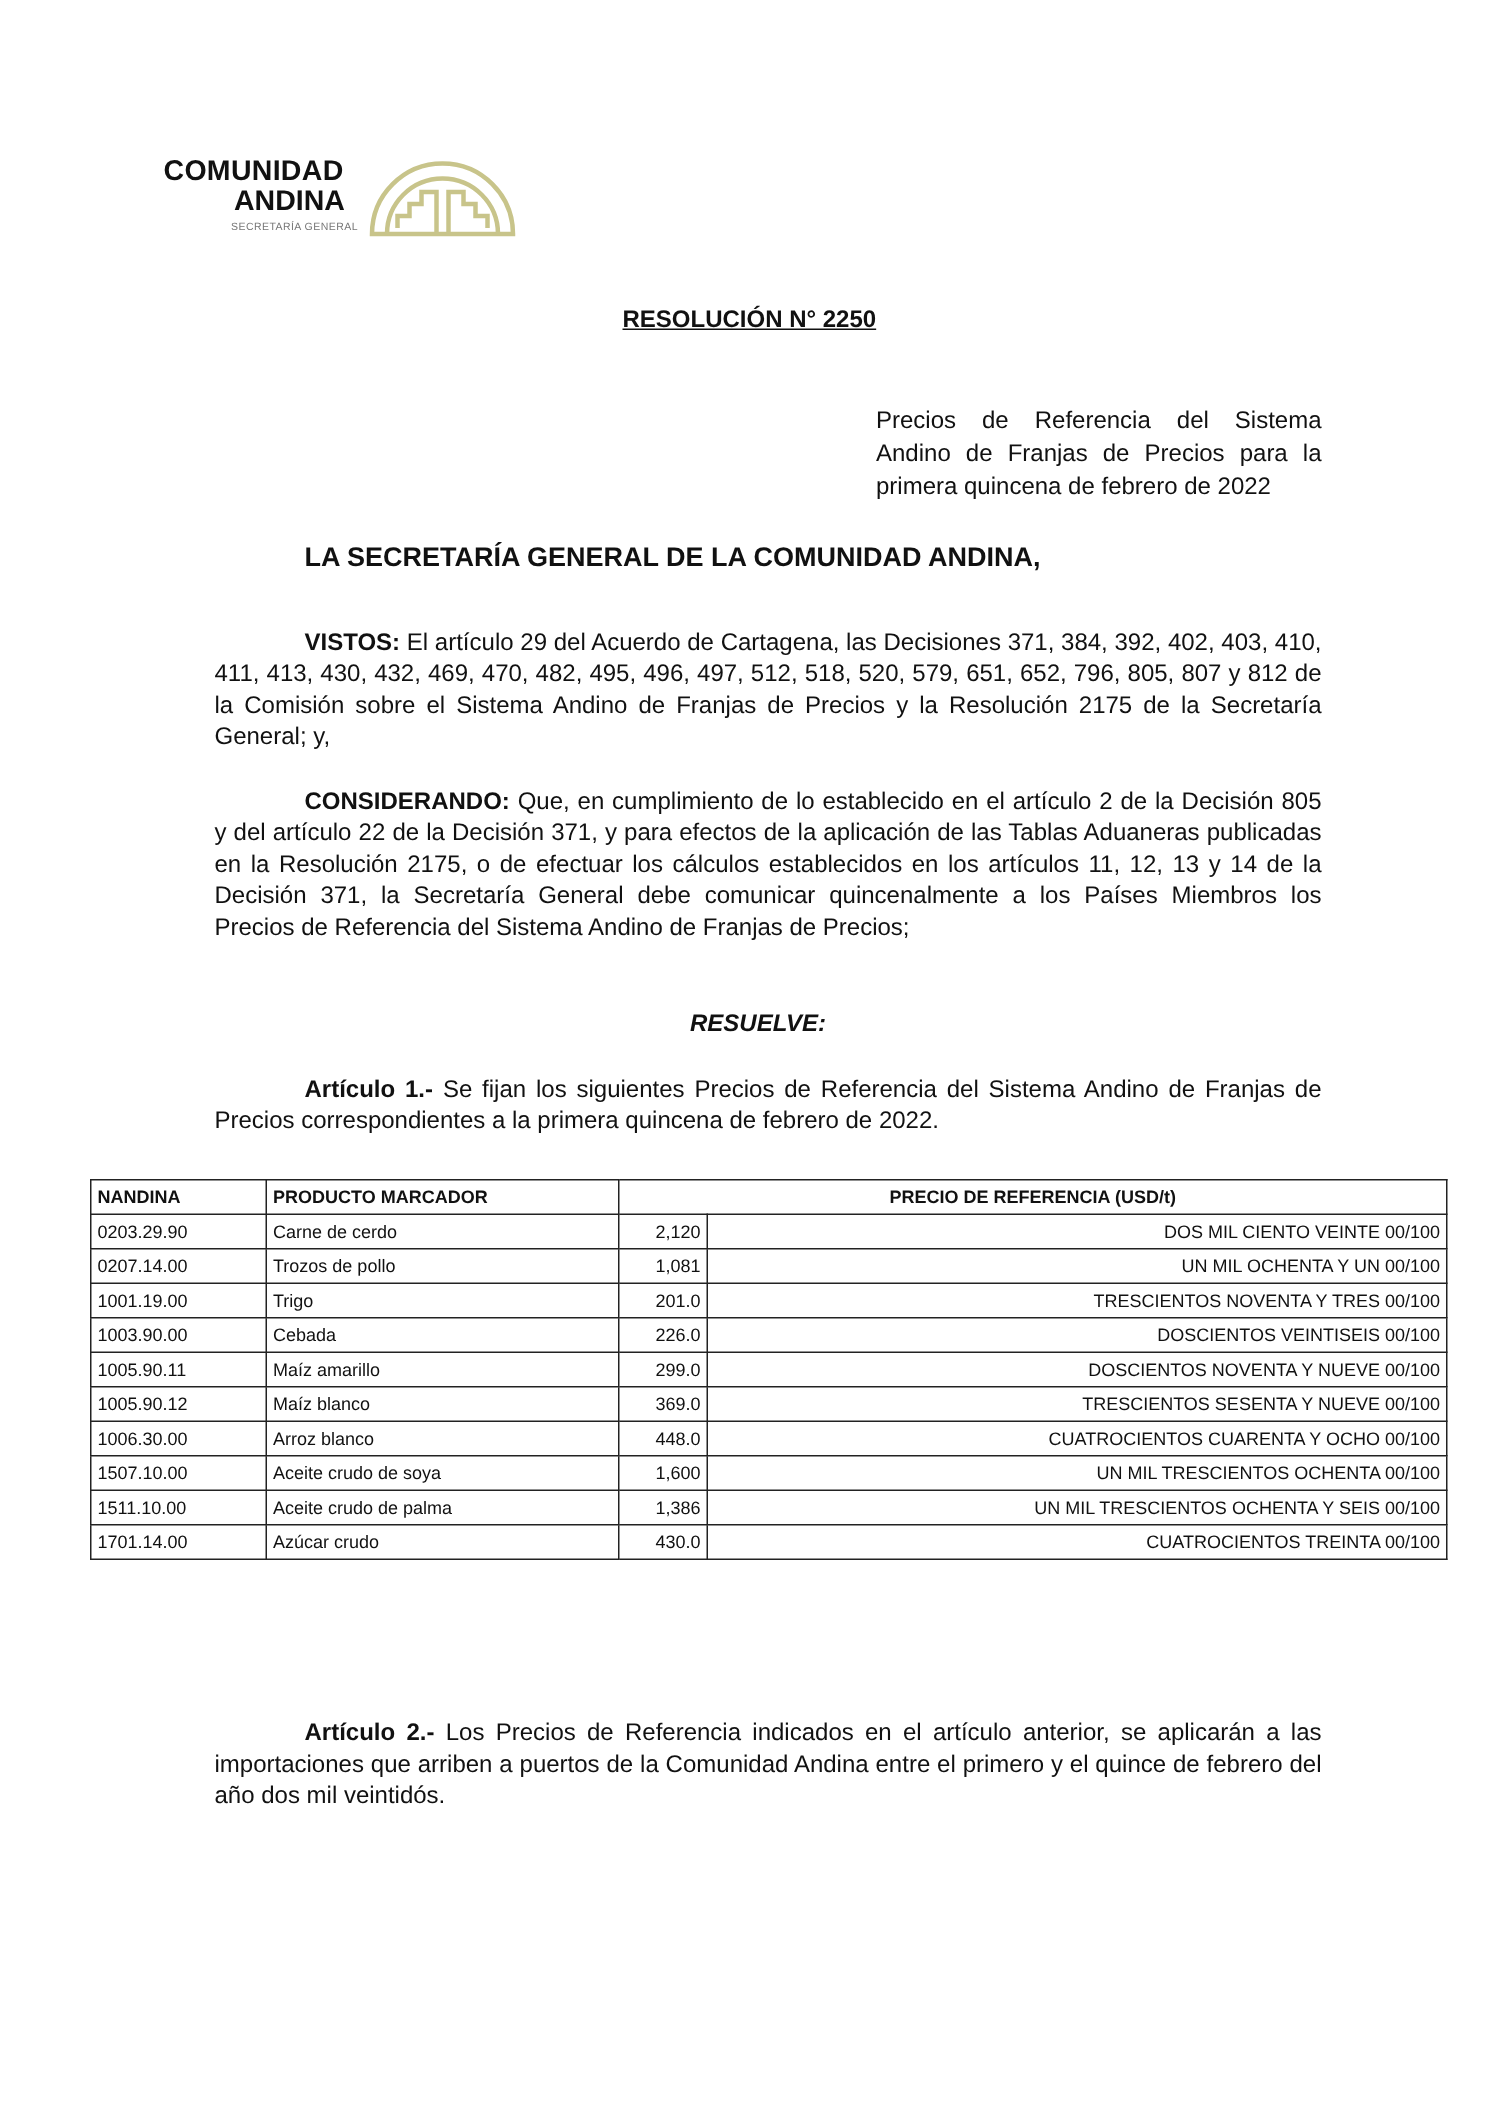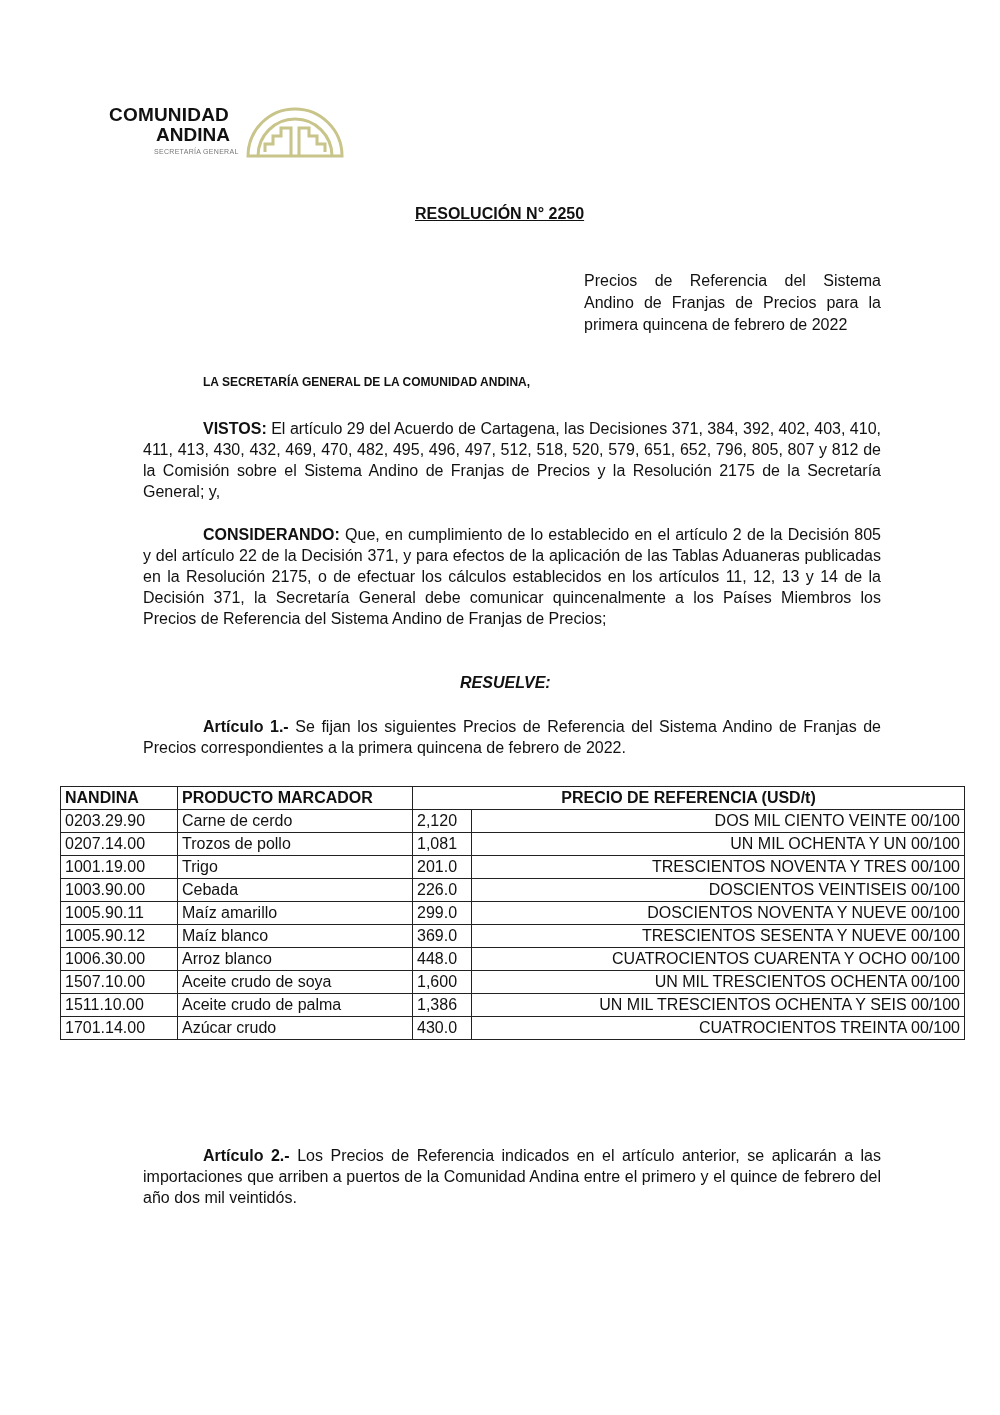--- a/index.html
+++ b/index.html
@@ -7,27 +7,27 @@
          font-family: "Liberation Sans", sans-serif; color: #111; }
   .logo { position: absolute; left: 106px; top: 100px; width: 240px; height: 60px; }
   .logo .l1 { position: absolute; left: 3px; top: 4px; font-weight: bold; font-size: 19px; letter-spacing: 0.2px; color: #111; }
   .logo .l2 { position: absolute; left: 50px; top: 24px; font-weight: bold; font-size: 19px; color: #111; }
   .logo .l3 { position: absolute; left: 48px; top: 48px; font-size: 7px; color: #777; letter-spacing: 0.3px; }
   .logo svg { position: absolute; left: 139px; top: 2px; }
   .title { position: absolute; left: 415px; top: 205px; font-weight: bold; font-size: 16px; text-decoration: underline; }
   .subject { position: absolute; left: 584px; top: 260px; width: 297px; font-size: 16px; line-height: 22px; text-align: justify; text-align-last: left; margin-top: 10px; }
   .p { position: absolute; left: 143px; width: 738px; font-size: 16px; line-height: 21px; text-align: justify; }
   .p .ind { display: inline-block; width: 60px; }
-  .heading { position: absolute; left: 203px; top: 375px; font-weight: bold; font-size: 12px; }
+  .heading { position: absolute; left: 203px; top: 361px; font-weight: bold; font-size: 18px; }
   .resuelve { position: absolute; left: 460px; top: 674px; font-weight: bold; font-size: 16px; font-style: italic; }
-  table { position: absolute; left: 60px; top: 786px; border-collapse: collapse; font-size: 16px; }
+  table { position: absolute; left: 60px; top: 786px; border-collapse: collapse; font-size: 12px; }
   td, th { border: 1.5px solid #222; padding: 0 4px; height: 22px; line-height: 22px; white-space: nowrap; }
   th { font-weight: bold; text-align: left; }
   th.price { text-align: center; }
-  td.num { text-align: left; padding-left: 4px; margin-top: 16px; }
+  td.num { text-align: right; padding-left: 4px; margin-top: 16px; }
   td.words { text-align: right; }
   .c1 { width: 108px; } .c2 { width: 226px; } .c3 { width: 50px; } .c4 { width: 484px; }
 </style>
 </head>
 <body>
 
 <div class="logo">
   <span class="l1">COMUNIDAD</span>
   <span class="l2">ANDINA</span>
   <span class="l3">SECRETARÍA GENERAL</span>

